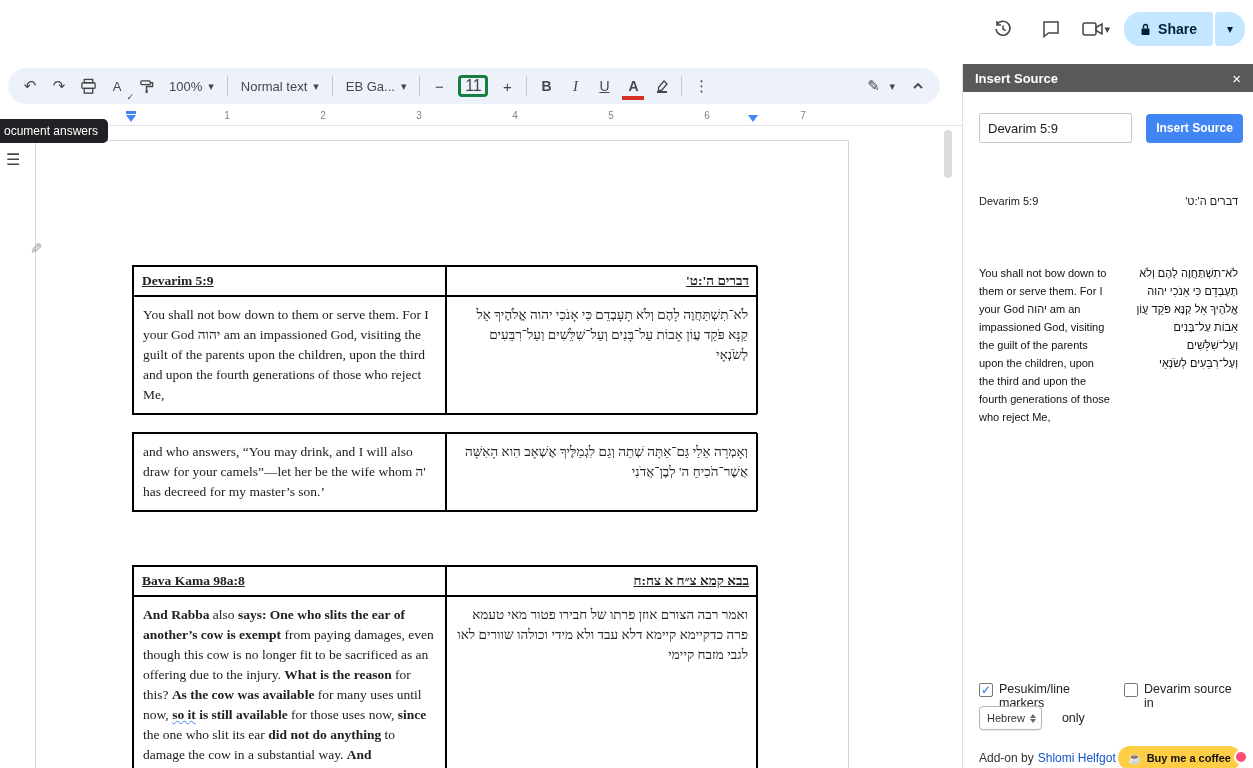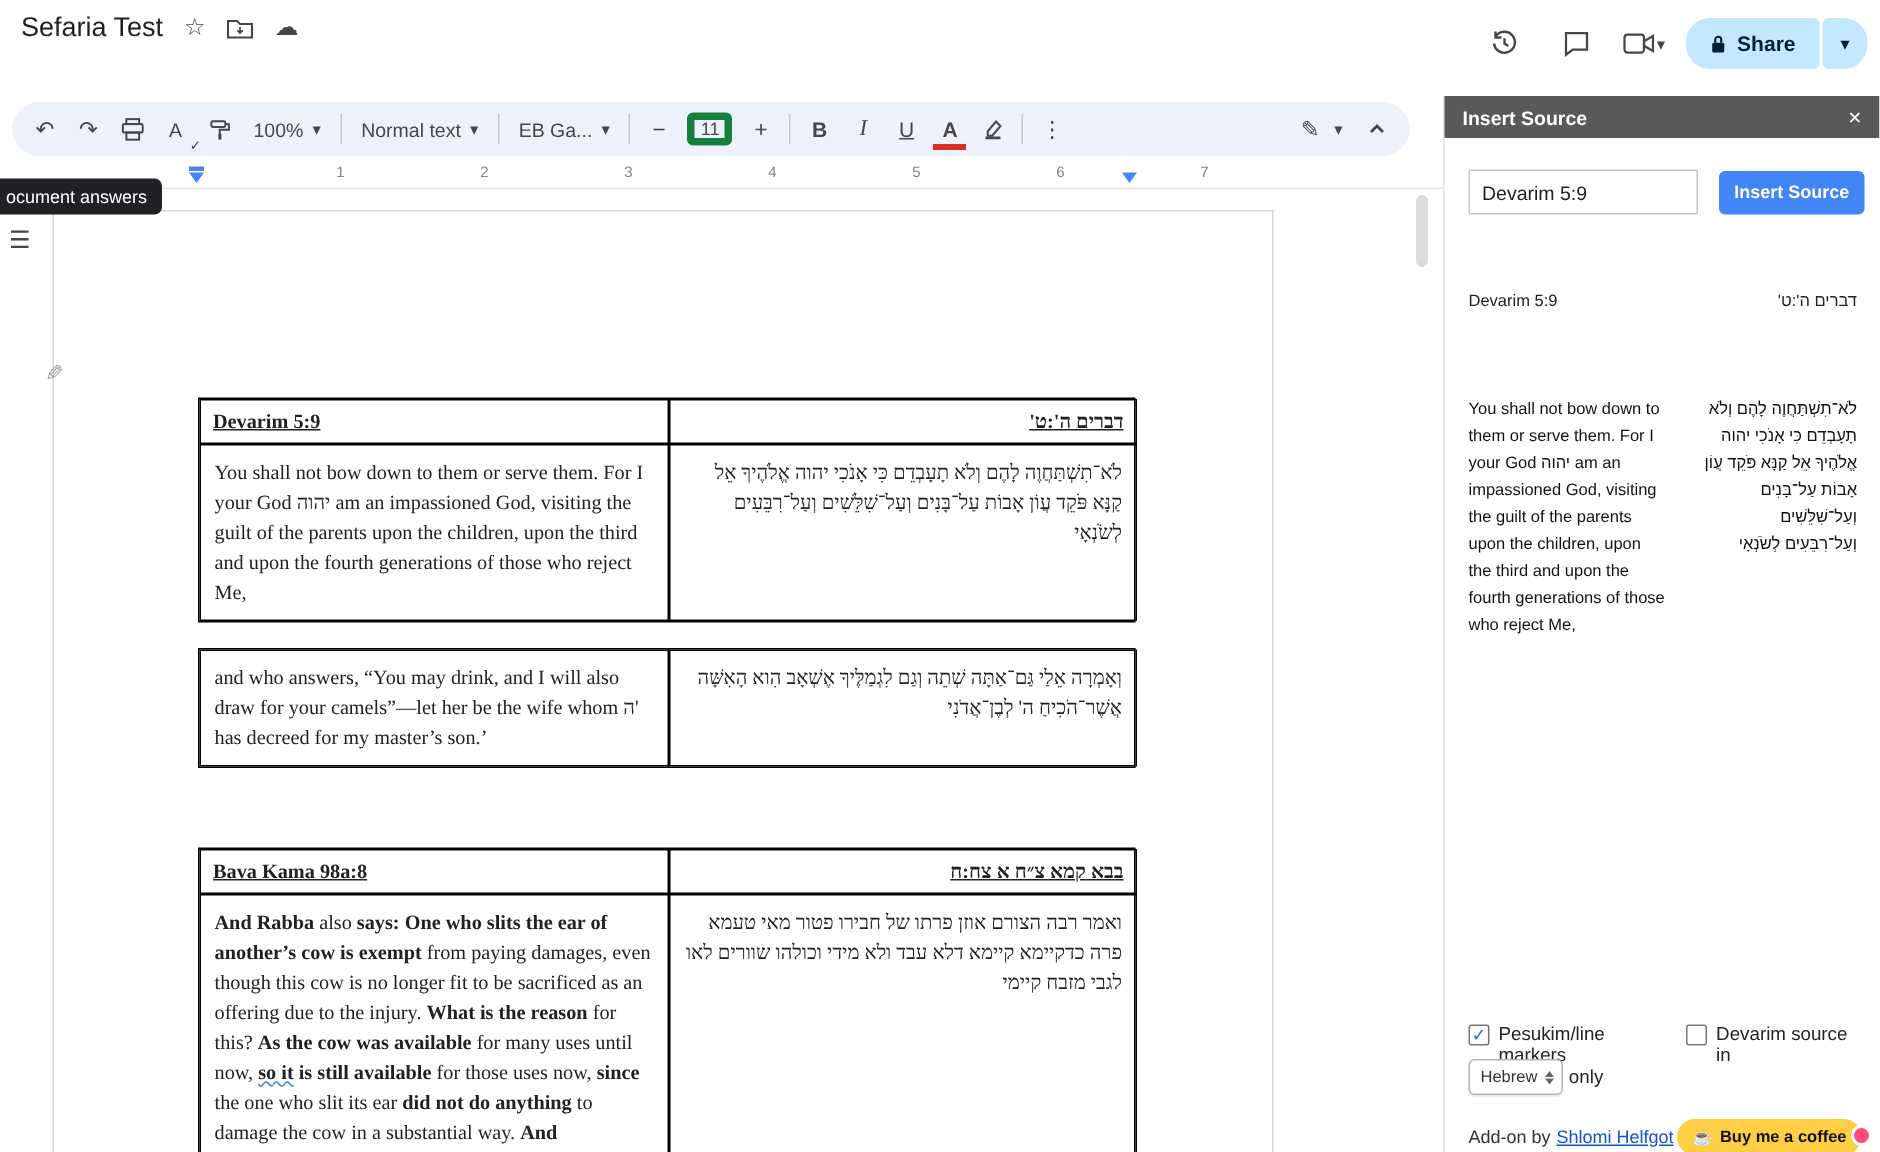--- a/index.html
+++ b/index.html
@@ -26,22 +26,22 @@
                 font-size:12px; cursor:pointer; margin-left:-12px; }
 
   
   .toolbar { position:absolute; left:8px; top:68px; width:932px; height:36px; background:#edf2fa;
              border-radius:18px; display:flex; align-items:center; padding:0 12px; gap:9px;
              font-size:13px; color:#444746; }
   .tb-icon { min-width:20px; height:24px; display:flex; align-items:center; justify-content:center;
              cursor:pointer; font-size:15px; color:#444746; }
   .tb-sep { width:1px; height:20px; background:#c4c7c5; }
   .tb-select { display:flex; align-items:center; gap:6px; cursor:pointer; padding:0 4px; }
-  .size-box { width:30px; height:22px; border:5px solid #15803d; border-radius:4px; display:flex;
-              align-items:center; justify-content:center; font-size:12px; background:#edf2fa; }
+  .size-box { width:30px; height:22px; border:3px solid #15803d; border-radius:4px; display:flex;
+              align-items:center; justify-content:center; font-size:16px; background:#edf2fa; }
   .b-glyph { font-weight:bold; font-size:14px; }
   .i-glyph { font-style:italic; font-family:"Liberation Serif",serif; font-size:15px; }
   .u-glyph { text-decoration:underline; font-size:14px; }
   .a-color { position:relative; font-size:14px; font-weight:bold; }
   .a-color::after { content:""; position:absolute; left:-1px; right:-1px; bottom:-2px; height:4px; background:#d93025; }
   .spell { position:relative; font-size:13px; }
   .spell::after { content:"✓"; position:absolute; right:-7px; bottom:-4px; font-size:9px; color:#444746; }
   .tb-spacer { flex:1; }
 
   
@@ -98,49 +98,38 @@
   .stepper .dn { border-top:4px solid #666; }
   .preview-row { position:absolute; left:16px; top:172px; width:259px; display:flex; justify-content:space-between; }
   .preview-en { width:132px; font-size:11px; line-height:18px; color:#111; }
   .preview-he { width:102px; font-size:11px; line-height:18px; color:#111; direction:rtl; text-align:right; }
   .options-row { position:absolute; left:16px; top:590px; width:262px; display:flex; gap:10px;
                  font-size:12.5px; color:#222; align-items:flex-start; }
   .cbx { width:14px; height:14px; border:1.5px solid #777; border-radius:2px; display:inline-flex;
          align-items:center; justify-content:center; font-size:12px; color:#1a73e8; cursor:pointer;
          background:#fff; flex:none; margin-top:1px; }
   .cbx-item { display:flex; gap:6px; align-items:flex-start; cursor:pointer; }
-  .lang-row { position:absolute; left:16px; top:614px; display:flex; align-items:center; gap:4px;
+  .lang-row { position:absolute; left:16px; top:614px; display:flex; align-items:center; gap:20px;
               font-size:12.5px; color:#222; }
   .panel-footer { position:absolute; left:16px; top:654px; width:262px; display:flex; align-items:center; }
   .addon-by { font-size:12px; color:#333; }
-  .author-link { font-size:12px; color:#1155cc; text-decoration:underline; cursor:pointer; margin-left:4px; }
+  .author-link { font-size:12px; color:#1155cc; cursor:pointer; margin-left:4px; }
   .coffee-btn { margin-left:auto; height:24px; background:#ffce45; border-radius:12px; display:flex;
                 align-items:center; gap:5px; padding:0 10px; font-size:11px; font-weight:bold; color:#111;
                 cursor:pointer; white-space:nowrap; position:relative; }
   .coffee-pin { position:absolute; right:-7px; top:4px; width:14px; height:14px; background:#ff4d79;
                 border-radius:50%; border:2px solid #fff; }
   svg { display:block; }
 </style>
 </head>
 <body>
 
 <div class="app">
 
   <header class="topbar">
-    <div class="title-row">
-      <span class="doc-title">Sefaria Test</span>
-      <span class="title-icon">☆</span>
-      <span class="title-icon">
-        <svg width="18" height="14" viewBox="0 0 18 14" fill="none" stroke="#444746" stroke-width="1.4">
-          <path d="M1 2h6l2 2h8v9H1z"></path>
-            <path d="M9 6v4M7.2 8.2L9 10l1.8-1.8" stroke-width="1.2"></path>
-        </svg>
-      </span>
-      <span class="title-icon">☁</span>
-    </div>
     <div class="top-right">
       <span class="tr-icon">
         <svg width="20" height="20" viewBox="0 0 20 20" fill="none" stroke="#444746" stroke-width="1.6">
           <path d="M4.2 5.2A7 7 0 1 1 3 10"></path>
             <path d="M4 2v4h4"></path>
             <path d="M10 6.5V10l2.6 1.6"></path>
         </svg>
       </span>
       <span class="tr-icon">
         <svg width="18" height="18" viewBox="0 0 18 18" fill="none" stroke="#444746" stroke-width="1.5">

